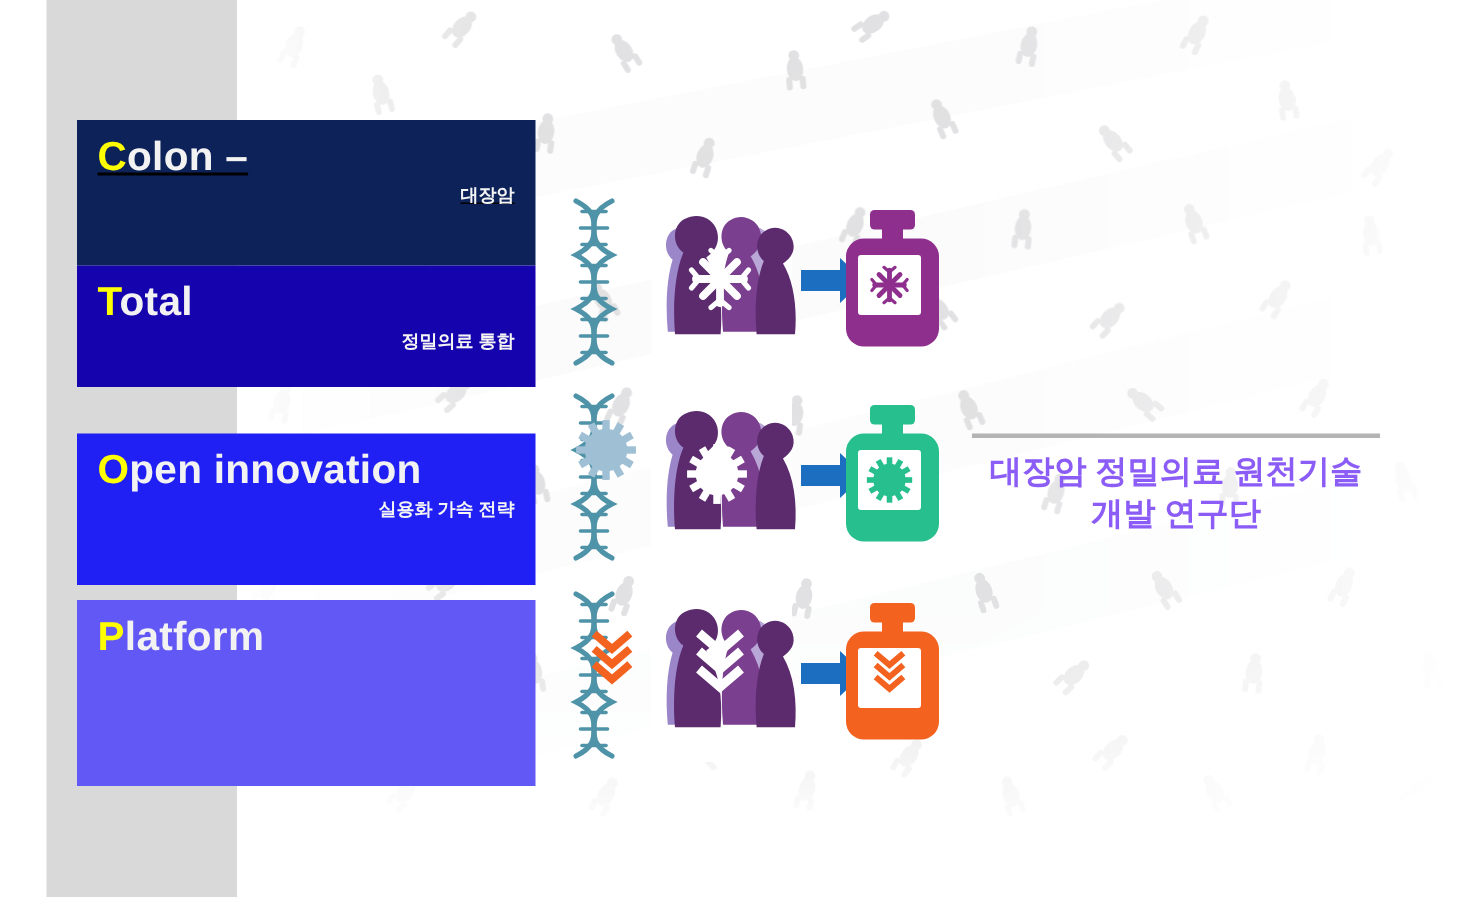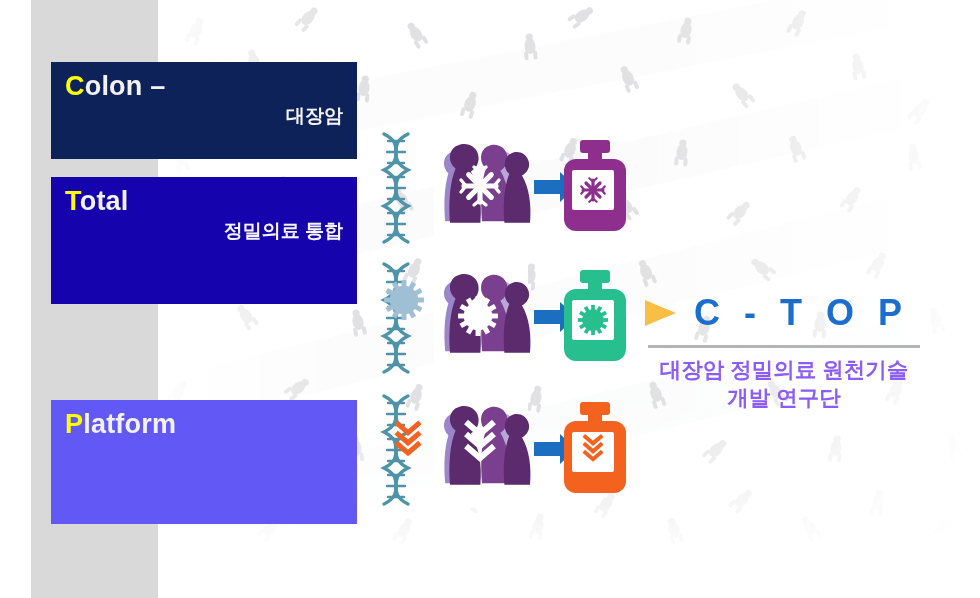--- a/index.html
+++ b/index.html
@@ -44,30 +44,30 @@
   .acro-en{
     font-size:27px;
     font-weight:bold;
     color:#f2f2f2;
     line-height:1.05;
     letter-spacing:.2px;
     white-space:nowrap;
   }
   .acro-en .cap{color:#ffff00;}
   .acro-kr{
-    font-size:19px;
+    font-size:12px;
     font-weight:bold;
     color:#f4f4f4;
     text-align:right;
     line-height:1.1;
     margin-top:6px;
     white-space:nowrap;
   }
-  #box-colon   {top:62px;  height:97px;  background:#0d2259;}
-  #box-total   {top:177px; height:127px; background:#1503ad;}
+  #box-colon   {top:80px;  height:97px;  background:#0d2259;text-decoration:underline;}
+  #box-total   {top:177px; height:81px; background:#1503ad;}
   #box-open    {top:289px; height:101px; background:#2020f4;}
   #box-platform{top:400px; height:124px;  background:#6258f5;}
   #box-platform .acro-kr{text-align:center;}
 
   
   .row{position:absolute;left:378px;width:250px;height:118px;}
   #row1{top:128px;}
   #row2{top:258px;}
   #row3{top:390px;}
   .row svg{display:block;}
@@ -375,20 +375,26 @@
     <div class="acro-kr">대장암</div>
   </div>
 
   <div id="box-total" class="acro-box">
     <div class="acro-en">
       <span class="cap">T</span><span>otal</span>
     </div>
     <div class="acro-kr">정밀의료 통합</div>
   </div>
 
+  <div id="box-open" class="acro-box">
+    <div class="acro-en">
+      <span class="cap">O</span><span>pen innovation</span>
+    </div>
+    <div class="acro-kr">실용화 가속 전략</div>
+  </div>
 
   <div id="box-platform" class="acro-box">
     <div class="acro-en">
       <span class="cap">P</span><span>latform</span>
     </div>
   </div>
 
   <div id="row1" class="row">
     <svg width="250" height="118" viewBox="0 0 250 118" xmlns="http://www.w3.org/2000/svg">
       <defs>
@@ -557,26 +563,18 @@
           <use href="#bottle"></use>
         </g>
       <rect x="194" y="42" width="42" height="40" rx="2" fill="#ffffff"></rect>
       <g transform="translate(215,56) scale(0.66)" stroke="#f4621f">
           <use href="#chev3"></use>
         </g>
     </svg>
   </div>
 
   <div id="ctop-block">
-    <div id="ctop-row">
-      <div id="ctop-arrow">
-        <svg width="40" height="40" viewBox="0 0 40 40" xmlns="http://www.w3.org/2000/svg">
-          <polygon points="5,7 36,20 5,33" fill="#fbbe44"></polygon>
-        </svg>
-      </div>
-      <div id="ctop-text">C - T O P</div>
-    </div>
     <div id="ctop-rule"></div>
     <div id="ctop-sub">대장암 정밀의료 원천기술
 개발 연구단</div>
   </div>
 
 </div>
 
 </body></html>

